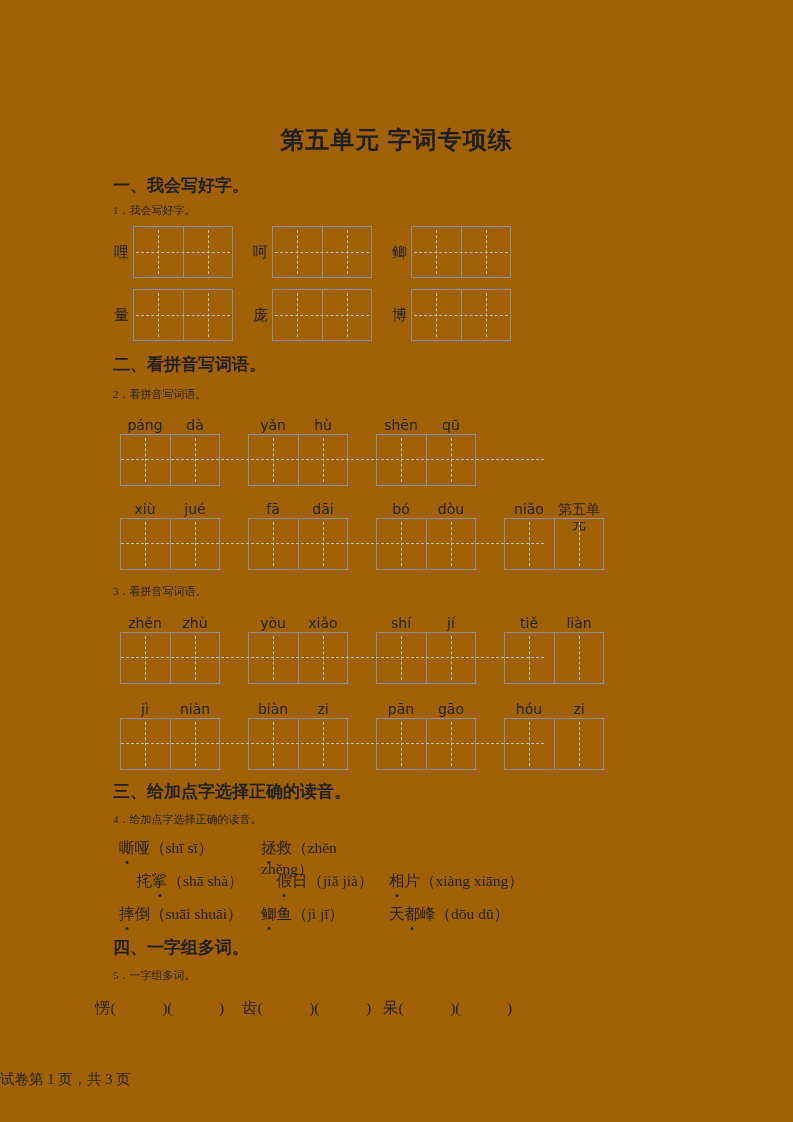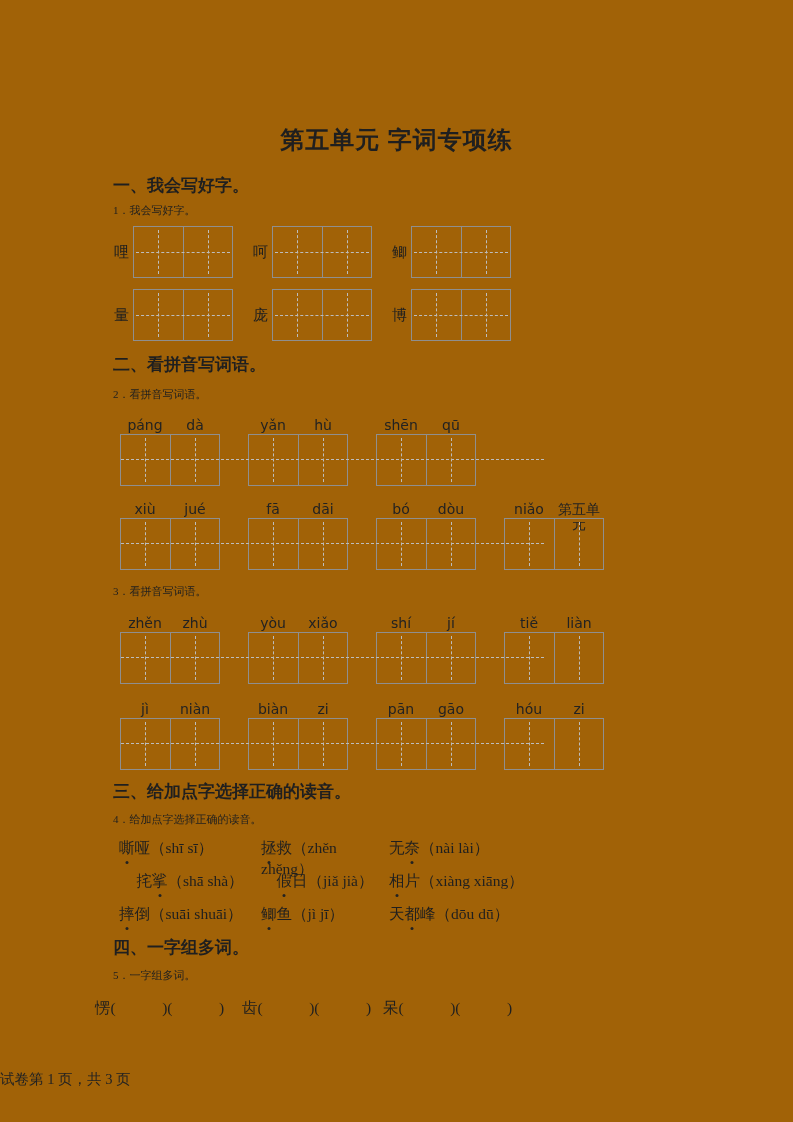--- a/index.html
+++ b/index.html
@@ -372,21 +372,20 @@
       </div>
     </div>
   </div>
 
   <div class="sec-heading" style="top:780px;">三、给加点字选择正确的读音。</div>
   <div class="q-item" style="top:812px;">4．给加点字选择正确的读音。</div>
 
   <div class="rline" style="top:838px;">
     <span class="rcol rcol-0"><span></span><span class="dt">嘶</span><span>哑</span><span class="rpinyin">（shī sī）</span></span>
     <span class="rcol rcol-1"><span></span><span class="dt">拯</span><span>救</span><span class="rpinyin">（zhěn zhěng）</span></span>
-    <span class="rcol"><span>无</span><span class="dt">奈</span><span></span><span class="rpinyin">（nài lài）</span></span>
   </div>
 
   <div class="rline" style="top:871px;text-align:center;">
     <span class="rcol rcol-0"><span>挓</span><span class="dt">挲</span><span></span><span class="rpinyin">（shā shà）</span></span>
     <span class="rcol rcol-1"><span></span><span class="dt">假</span><span>日</span><span class="rpinyin">（jiǎ jià）</span></span>
     <span class="rcol"><span></span><span class="dt">相</span><span>片</span><span class="rpinyin">（xiàng xiāng）</span></span>
   </div>
 
   <div class="rline" style="top:904px;">
     <span class="rcol rcol-0"><span></span><span class="dt">摔</span><span>倒</span><span class="rpinyin">（suāi shuāi）</span></span>

